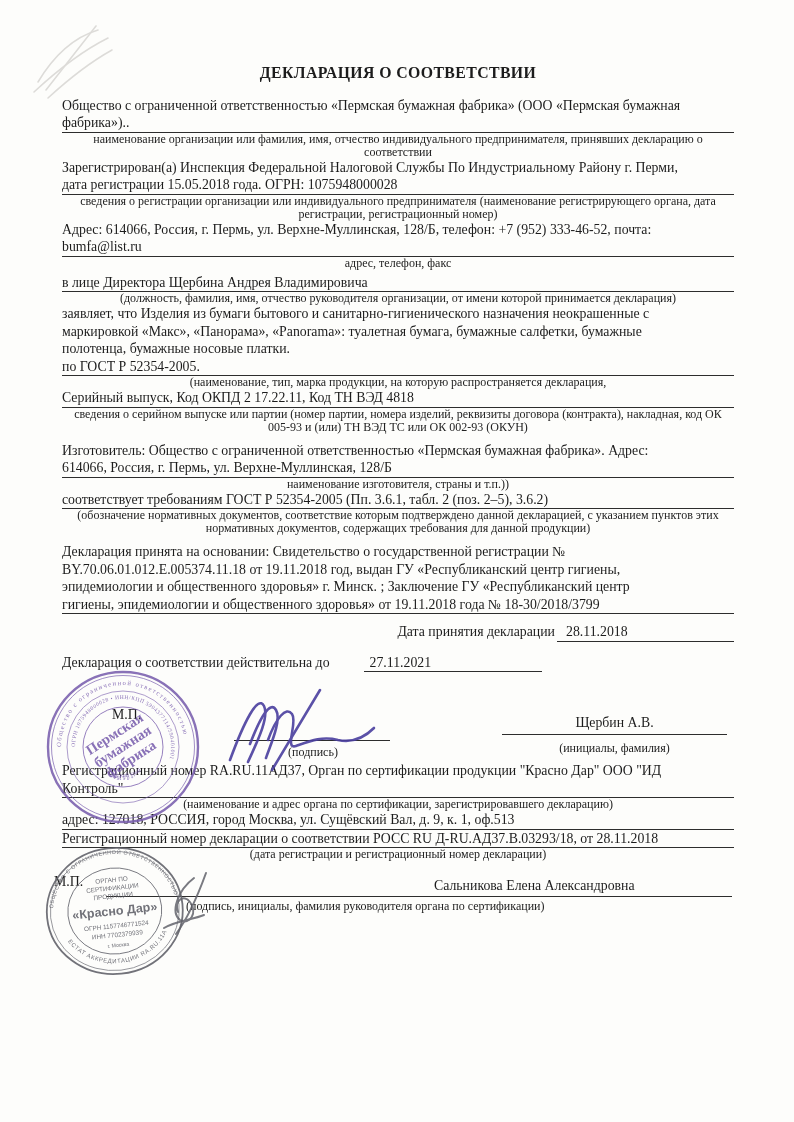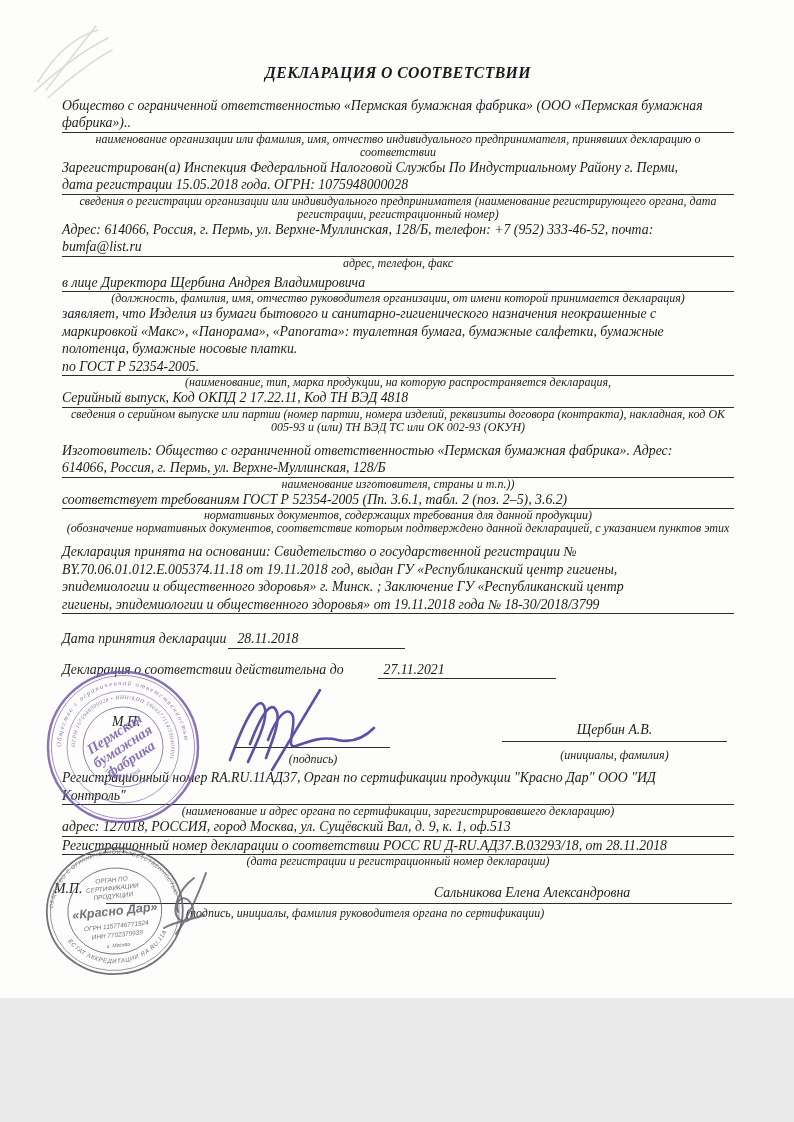--- a/index.html
+++ b/index.html
@@ -1,28 +1,28 @@
 <!DOCTYPE html>
 <html><head>
 <meta charset="utf-8">
 <style>
   html,body{margin:0;padding:0;background:#e9e9e9;}
   .page{
-    position:relative;width:794px;height:998px;margin:0 auto;
+    position:relative;width:794px;height:1122px;margin:0 auto;
     background:#fdfdfb;overflow:hidden;
-    font-family:"Liberation Serif","DejaVu Serif",serif;color:#1c1c1c;font-style:italic;
+    font-family:"Liberation Serif","DejaVu Serif",serif;color:#1c1c1c;
   }
   .content{position:absolute;left:62px;top:60px;width:672px;font-size:13.8px;line-height:17.5px;}
   .title{font-size:15.8px;font-weight:bold;text-align:center;margin:4px 0 15px 0;letter-spacing:.4px;}
   p{margin:0;white-space:nowrap;}
   .ul{border-bottom:1.1px solid #2d2d2d;}
   .cap{font-size:12px;line-height:13px;text-align:center;white-space:nowrap;color:#222;}
   .cap.left{text-align:left;}
   .mt4{margin-top:4px;} .mt8{margin-top:8px;}
-  .daterow{display:flex;margin-top:16px;}
+  .daterow{display:flex;margin-top:9px;justify-content:flex-end;}
   .daterow .val{border-bottom:1.2px solid #2d2d2d;width:168px;padding-left:9px;margin-left:2px;}
   .validrow{display:flex;margin-top:12px;}
   .validrow .val{border-bottom:1.2px solid #2d2d2d;width:172px;padding-left:6px;margin-left:34px;}
   .sigblock{position:relative;height:88px;margin-top:2px;}
   .sigblock .mp{position:absolute;left:50px;top:32px;}
   .sigblock .line-left{position:absolute;left:172px;top:66px;width:156px;border-bottom:1.3px solid #2d2d2d;}
   .sigblock .seg-right{position:absolute;left:440px;top:40px;width:225px;text-align:center;border-bottom:1.3px solid #2d2d2d;padding-bottom:2px;}
   .sigblock .cap-sign{position:absolute;left:196px;top:72px;width:110px;}
   .sigblock .cap-name{position:absolute;left:455px;top:68px;width:195px;}
   .namerow{position:relative;height:34px;margin-top:2px;}
@@ -72,22 +72,22 @@
 
     <p class="ul">Серийный выпуск, Код ОКПД 2 17.22.11, Код ТН ВЭД 4818</p>
     <div class="cap">сведения о серийном выпуске или партии (номер партии, номера изделий, реквизиты договора (контракта), накладная, код ОК</div>
     <div class="cap">005-93 и (или) ТН ВЭД ТС или ОК 002-93 (ОКУН)</div>
 
     <p class="mt8">Изготовитель: Общество с ограниченной ответственностью «Пермская бумажная фабрика». Адрес:</p>
     <p class="ul">614066, Россия, г. Пермь, ул. Верхне-Муллинская, 128/Б</p>
     <div class="cap">наименование изготовителя, страны и т.п.))</div>
 
     <p class="ul">соответствует требованиям ГОСТ Р 52354-2005 (Пп. 3.6.1, табл. 2 (поз. 2–5), 3.6.2)</p>
+    <div class="cap">(обозначение нормативных документов, соответствие которым подтверждено данной декларацией, с указанием пунктов этих</div>
     <div class="cap">нормативных документов, содержащих требования для данной продукции)</div>
-    <div class="cap">(обозначение нормативных документов, соответствие которым подтверждено данной декларацией, с указанием пунктов этих</div>
 
     <p class="mt8">Декларация принята на основании: Свидетельство о государственной регистрации №</p>
     <p>BY.70.06.01.012.Е.005374.11.18 от 19.11.2018 год, выдан ГУ «Республиканский центр гигиены,</p>
     <p>эпидемиологии  и общественного здоровья» г. Минск. ; Заключение ГУ «Республиканский центр</p>
     <p class="ul">гигиены, эпидемиологии и общественного здоровья» от 19.11.2018 года № 18-30/2018/3799</p>
 
     <div class="daterow">
       <span>Дата принятия декларации</span>
       <span class="val">28.11.2018</span>
     </div>

